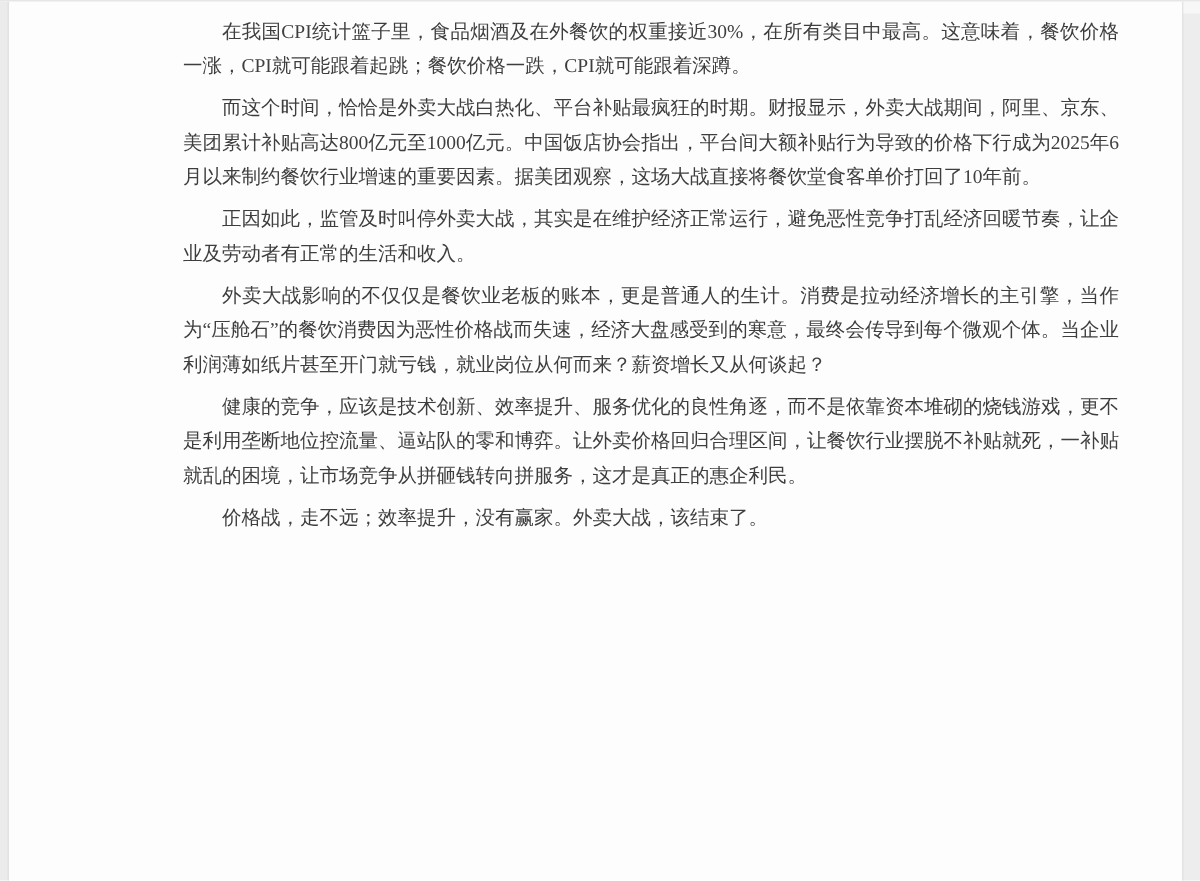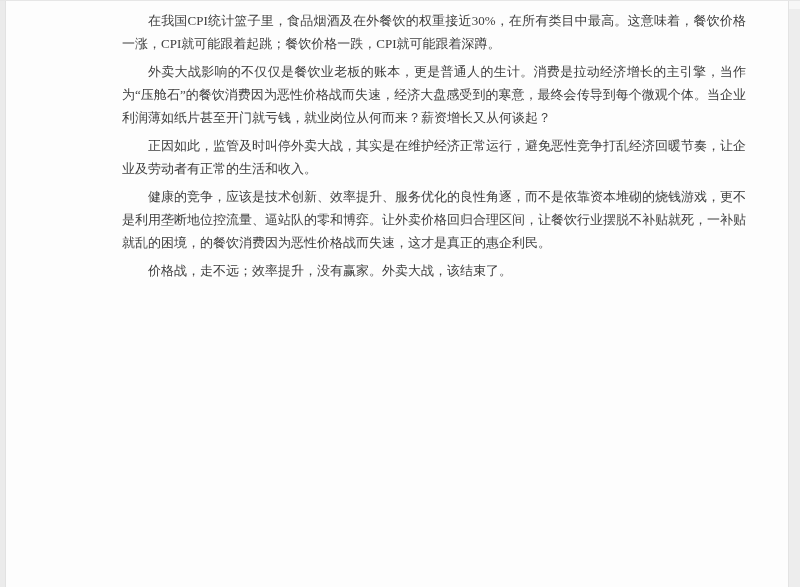--- a/index.html
+++ b/index.html
@@ -60,23 +60,24 @@
 </style>
 </head>
 <body>
 
 <div class="viewport" style="background: rgb(253, 253, 253);">
 
   <div class="edge-left"></div>
 
   <div class="doc-body" style="color: rgb(62, 62, 62);">
     <p>在我国CPI统计篮子里，食品烟酒及在外餐饮的权重接近30%，在所有类目中最高。这意味着，餐饮价格一涨，CPI就可能跟着起跳；餐饮价格一跌，CPI就可能跟着深蹲。</p>
+    <p>而这个时间，恰恰是外卖大战白热化、平台补贴最疯狂的时期。财报显示，外卖大战期间，阿里、京东、美团累计补贴高达800亿元至1000亿元。中国饭店协会指出，平台间大额补贴行为导致的价格下行成为2025年6月以来制约餐饮行业增速的重要因素。据美团观察，这场大战直接将餐饮堂食客单价打回了10年前。</p>
+    <p>正因如此，监管及时叫停外卖大战，其实是在维护经济正常运行，避免恶性竞争打乱经济回暖节奏，让企业及劳动者有正常的生活和收入。</p>
     <p>外卖大战影响的不仅仅是餐饮业老板的账本，更是普通人的生计。消费是拉动经济增长的主引擎，当作为“压舱石”的餐饮消费因为恶性价格战而失速，经济大盘感受到的寒意，最终会传导到每个微观个体。当企业利润薄如纸片甚至开门就亏钱，就业岗位从何而来？薪资增长又从何谈起？</p>
-    <p>正因如此，监管及时叫停外卖大战，其实是在维护经济正常运行，避免恶性竞争打乱经济回暖节奏，让企业及劳动者有正常的生活和收入。</p>
-    <p>健康的竞争，应该是技术创新、效率提升、服务优化的良性角逐，而不是依靠资本堆砌的烧钱游戏，更不是利用垄断地位控流量、逼站队的零和博弈。让外卖价格回归合理区间，让餐饮行业摆脱不补贴就死，一补贴就乱的困境，的餐饮消费因为恶性价格战而失速，这才是真正的惠企利民。</p>
+    <p>健康的竞争，应该是技术创新、效率提升、服务优化的良性角逐，而不是依靠资本堆砌的烧钱游戏，更不是利用垄断地位控流量、逼站队的零和博弈。让外卖价格回归合理区间，让餐饮行业摆脱不补贴就死，一补贴就乱的困境，让市场竞争从拼砸钱转向拼服务，这才是真正的惠企利民。</p>
     <p>价格战，走不远；效率提升，没有赢家。外卖大战，该结束了。</p>
   </div>
 
   <div class="scrollbar-track">
     <div class="scrollbar-notch"></div>
   </div>
 
 </div>
 
 </body></html>

